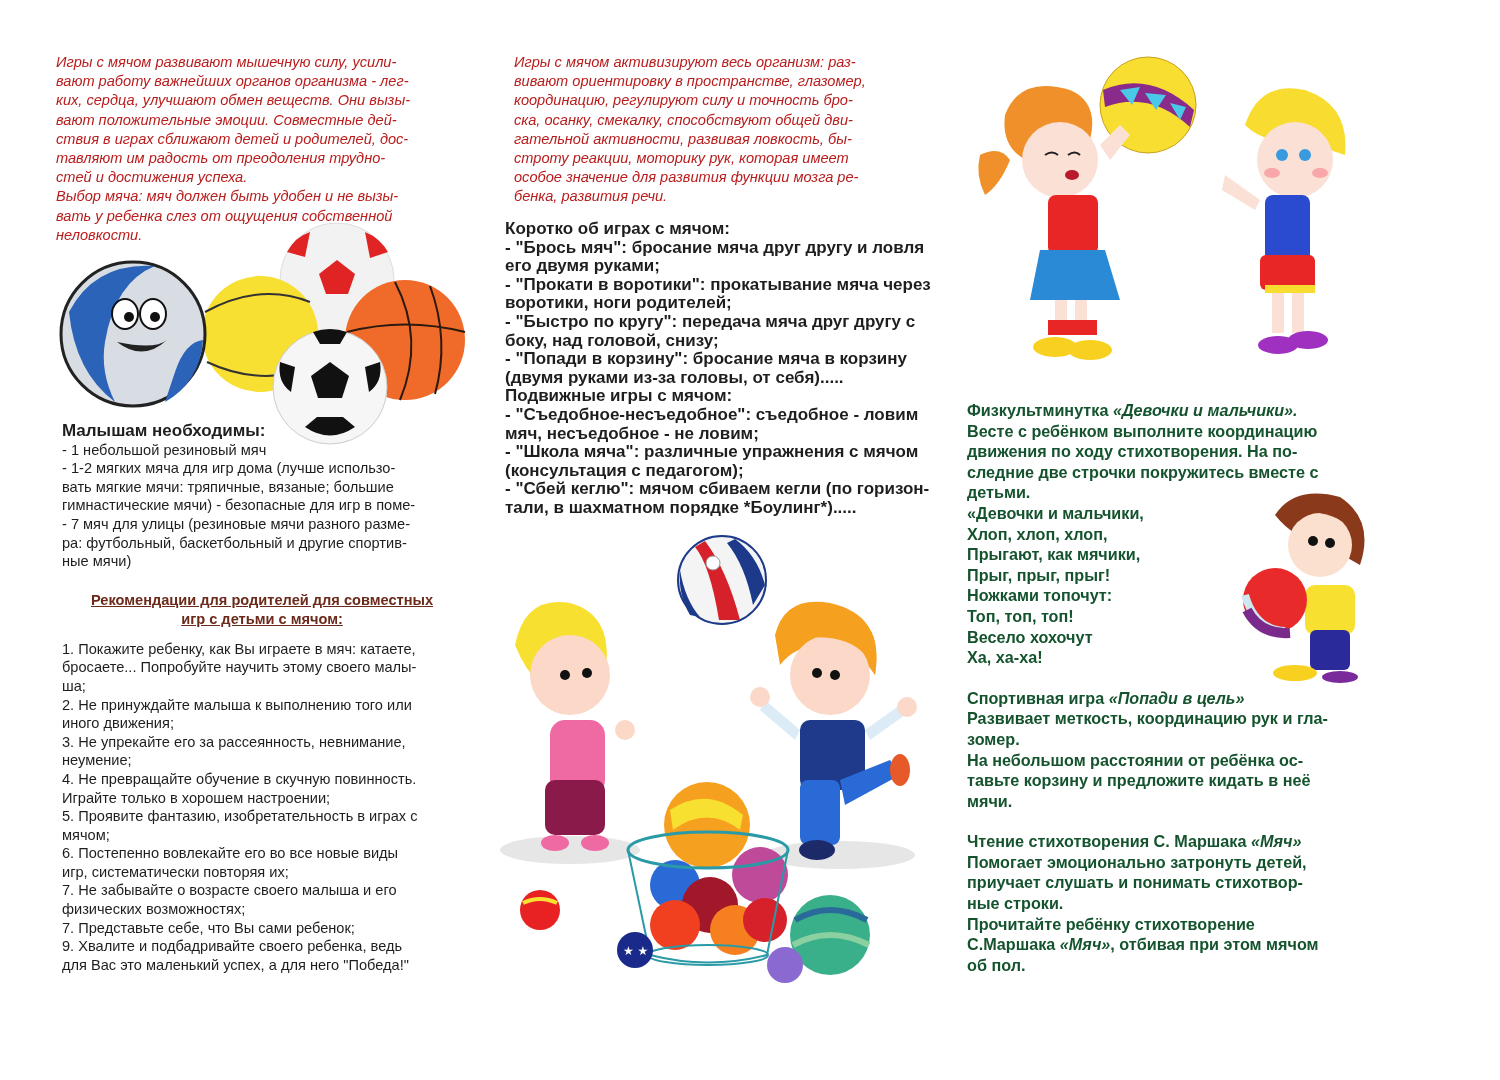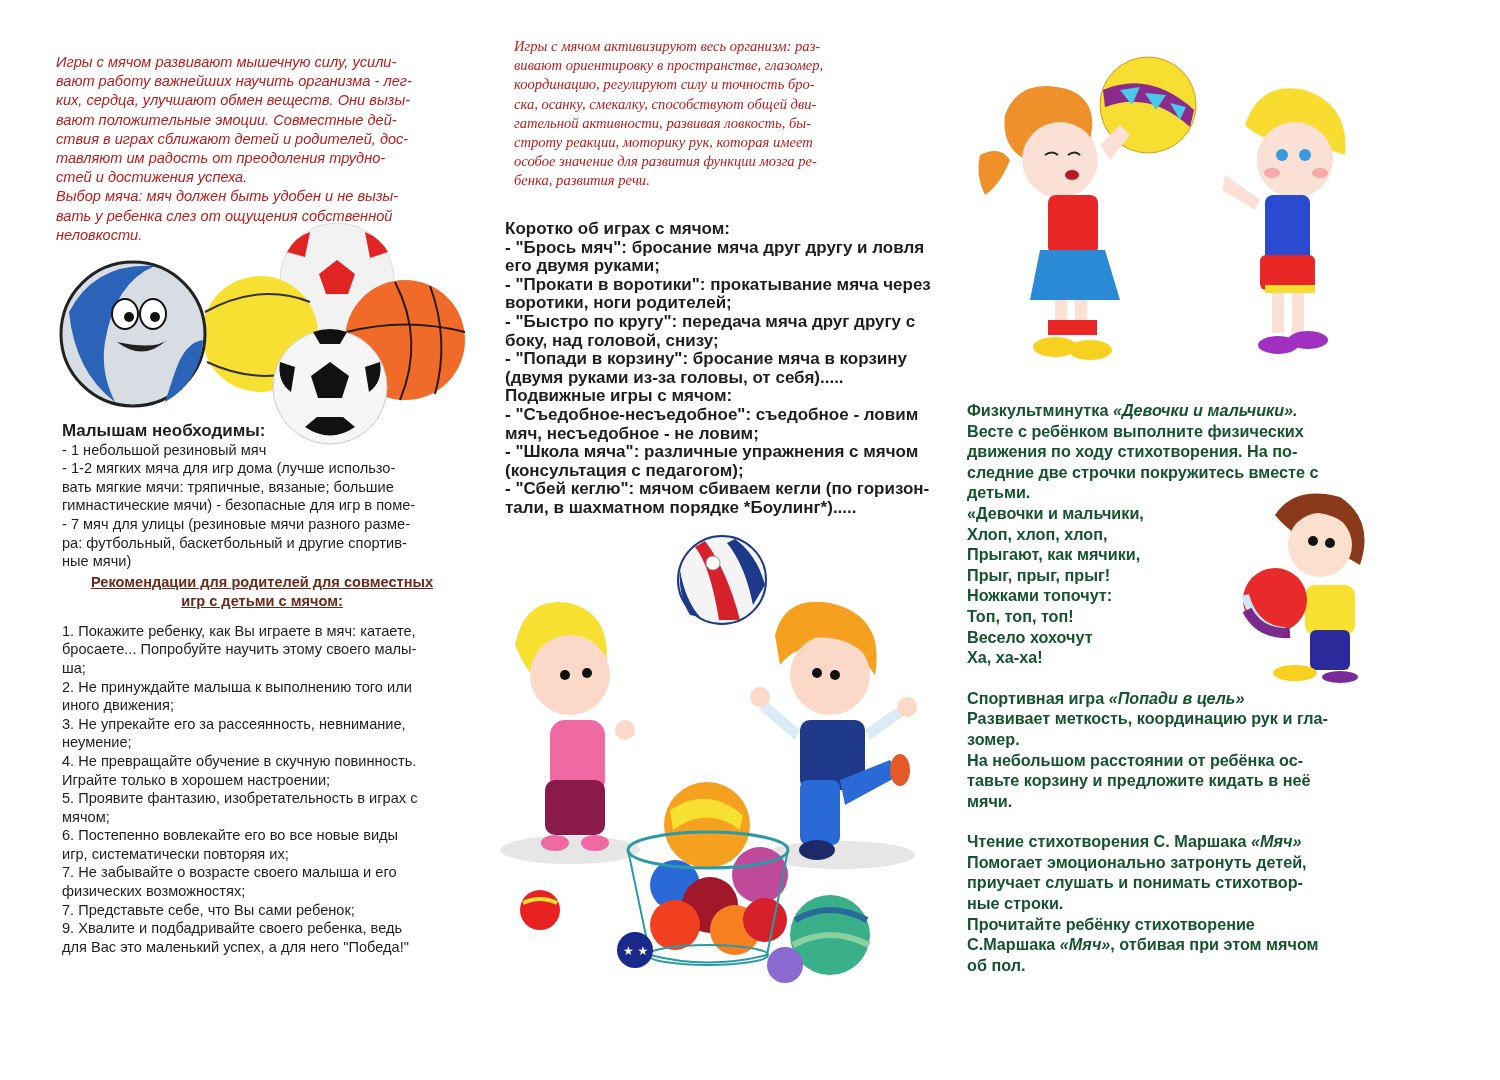--- a/index.html
+++ b/index.html
@@ -14,21 +14,21 @@
   .rec-head { font-weight:bold; font-size:14.6px; line-height:19.5px; color:#6b2a1a; text-decoration:underline; text-align:center; }
   .art { position:absolute; }
   .i { font-style:italic; }
 </style>
 </head>
 <body>
 
 <div class="col" style="left:56px; top:53px; width:420px;">
   <div class="italic-block">
     <span class="line">Игры с мячом развивают мышечную силу, усили-</span>
-    <span class="line">вают работу важнейших научить организма - лег-</span>
+    <span class="line">вают работу важнейших органов организма - лег-</span>
     <span class="line">ких, сердца, улучшают обмен веществ. Они вызы-</span>
     <span class="line">вают положительные эмоции. Совместные дей-</span>
     <span class="line">ствия в играх сближают детей и родителей, дос-</span>
     <span class="line">тавляют им радость от преодоления трудно-</span>
     <span class="line">стей и достижения успеха.</span>
     <span class="line">Выбор мяча: мяч должен быть удобен и не вызы-</span>
     <span class="line">вать у ребенка слез от ощущения собственной</span>
     <span class="line">неловкости.</span>
   </div>
 </div>
@@ -84,21 +84,21 @@
   <div class="bold-block">Малышам необходимы:</div>
   <div class="plain">
     <span class="line">- 1 небольшой резиновый мяч</span>
     <span class="line">- 1-2 мягких мяча для игр дома (лучше использо-</span>
     <span class="line">вать мягкие мячи: тряпичные, вязаные; большие</span>
     <span class="line">гимнастические мячи) - безопасные для игр в поме-</span>
     <span class="line">- 7 мяч для улицы (резиновые мячи разного разме-</span>
     <span class="line">ра: футбольный, баскетбольный и другие спортив-</span>
     <span class="line">ные мячи)</span>
   </div>
-  <div class="rec-head" style="margin-top:2px; width:400px;">
+  <div class="rec-head" style="margin-top:20px; width:400px;">
     <span class="line">Рекомендации для родителей для совместных</span>
     <span class="line">игр с детьми с мячом:</span>
   </div>
   <div class="plain" style="margin-top:10px;">
     <span class="line">1. Покажите ребенку, как Вы играете в мяч: катаете,</span>
     <span class="line">бросаете... Попробуйте научить этому своего малы-</span>
     <span class="line">ша;</span>
     <span class="line">2. Не принуждайте малыша к выполнению того или</span>
     <span class="line">иного движения;</span>
     <span class="line">3. Не упрекайте его за рассеянность, невнимание,</span>
@@ -110,21 +110,21 @@
     <span class="line">6. Постепенно вовлекайте его во все новые виды</span>
     <span class="line">игр, систематически повторяя их;</span>
     <span class="line">7. Не забывайте о возрасте своего малыша и его</span>
     <span class="line">физических возможностях;</span>
     <span class="line">7. Представьте себе, что Вы сами ребенок;</span>
     <span class="line">9. Хвалите и подбадривайте своего ребенка, ведь</span>
     <span class="line">для Вас это маленький успех, а для него "Победа!"</span>
   </div>
 </div>
 
-<div class="col" style="left:514px; top:37px; width:410px;font-family:Liberation Serif, serif;">
+<div class="col" style="left:514px; top:53px; width:410px;">
   <div class="italic-block">
     <span class="line">Игры с мячом активизируют весь организм: раз-</span>
     <span class="line">вивают ориентировку в пространстве, глазомер,</span>
     <span class="line">координацию, регулируют силу и точность бро-</span>
     <span class="line">ска, осанку, смекалку, способствуют общей дви-</span>
     <span class="line">гательной активности, развивая ловкость, бы-</span>
     <span class="line">строту реакции, моторику рук, которая имеет</span>
     <span class="line">особое значение для развития функции мозга ре-</span>
     <span class="line">бенка, развития речи.</span>
   </div>
@@ -270,21 +270,21 @@
       <ellipse cx="348" cy="295" rx="20" ry="9" fill="#a030c0"></ellipse>
     </g>
   </svg>
 </div>
 
 <div class="col" style="left:967px; top:400px; width:420px;">
   <div class="right-block">
     <span>Физкультминутка </span><span class="i">«Девочки и мальчики».</span>
   </div>
   <div class="right-block">
-    <span class="line">Весте с ребёнком выполните физических</span>
+    <span class="line">Весте с ребёнком выполните координацию</span>
     <span class="line">движения по ходу стихотворения. На по-</span>
     <span class="line">следние две строчки покружитесь вместе с</span>
     <span class="line">детьми.</span>
   </div>
   <div class="right-block" style="margin-top:0;">
     <span class="line">«Девочки и мальчики,</span>
     <span class="line">Хлоп, хлоп, хлоп,</span>
     <span class="line">Прыгают, как мячики,</span>
     <span class="line">Прыг, прыг, прыг!</span>
     <span class="line">Ножками топочут:</span>

